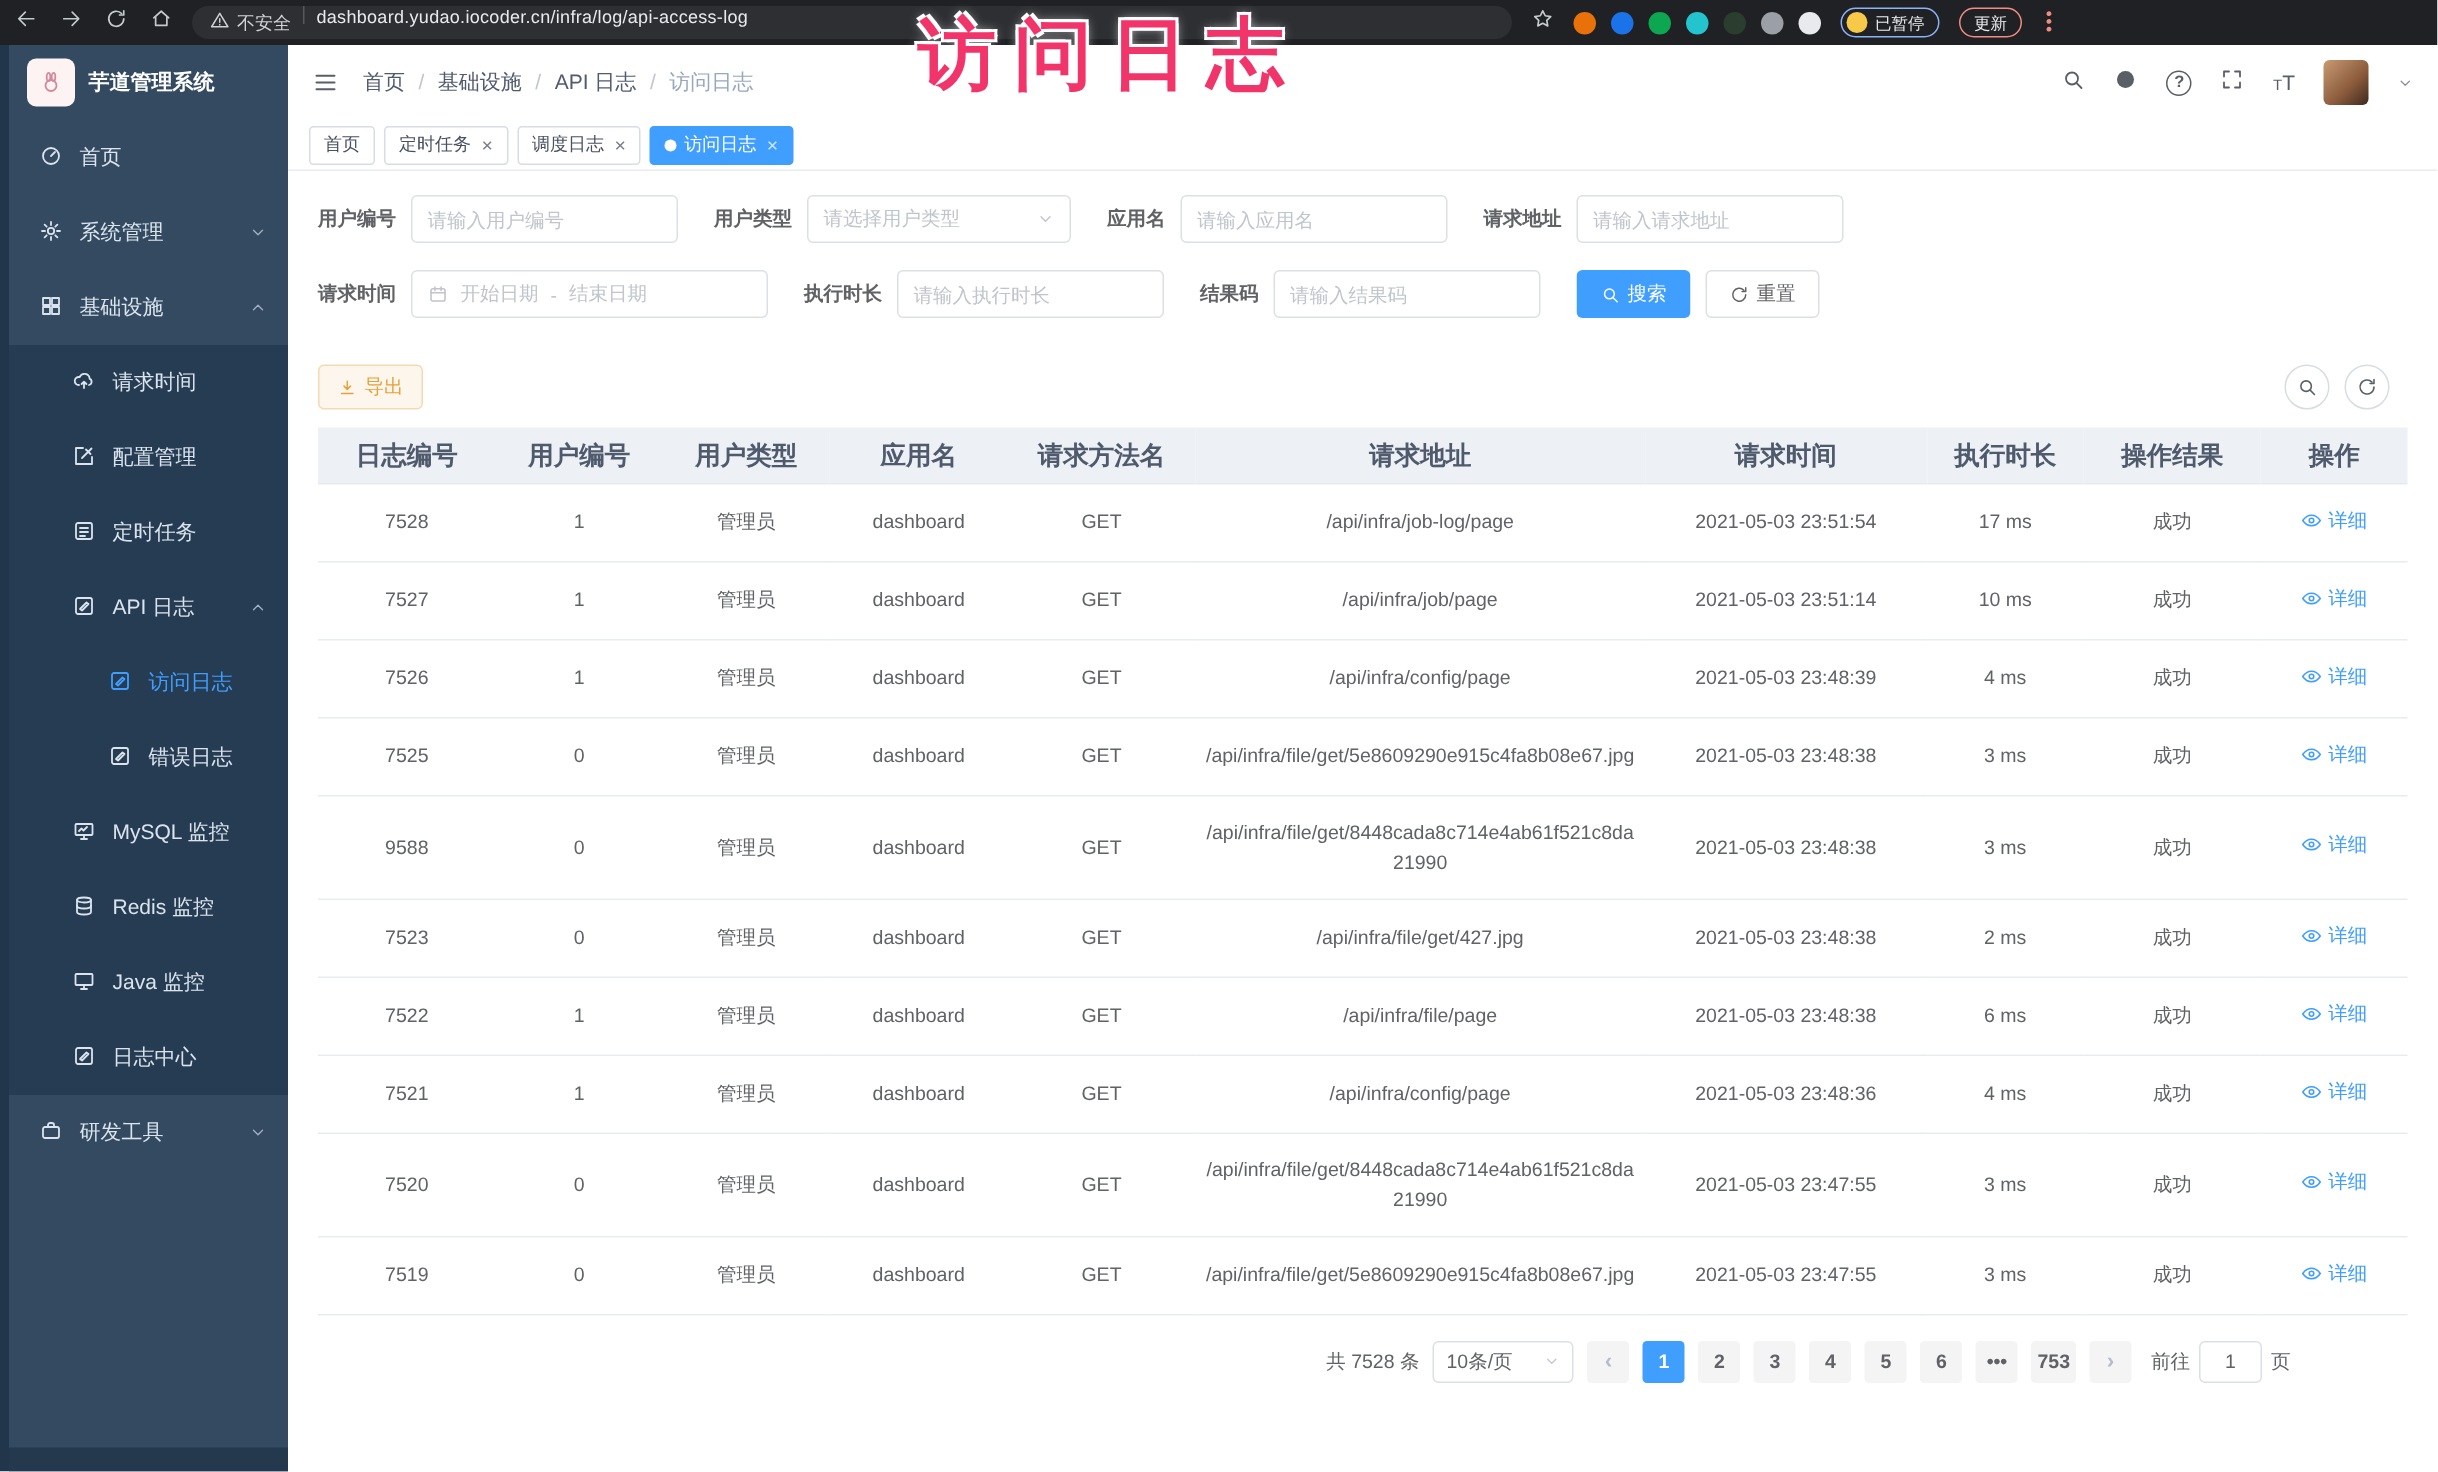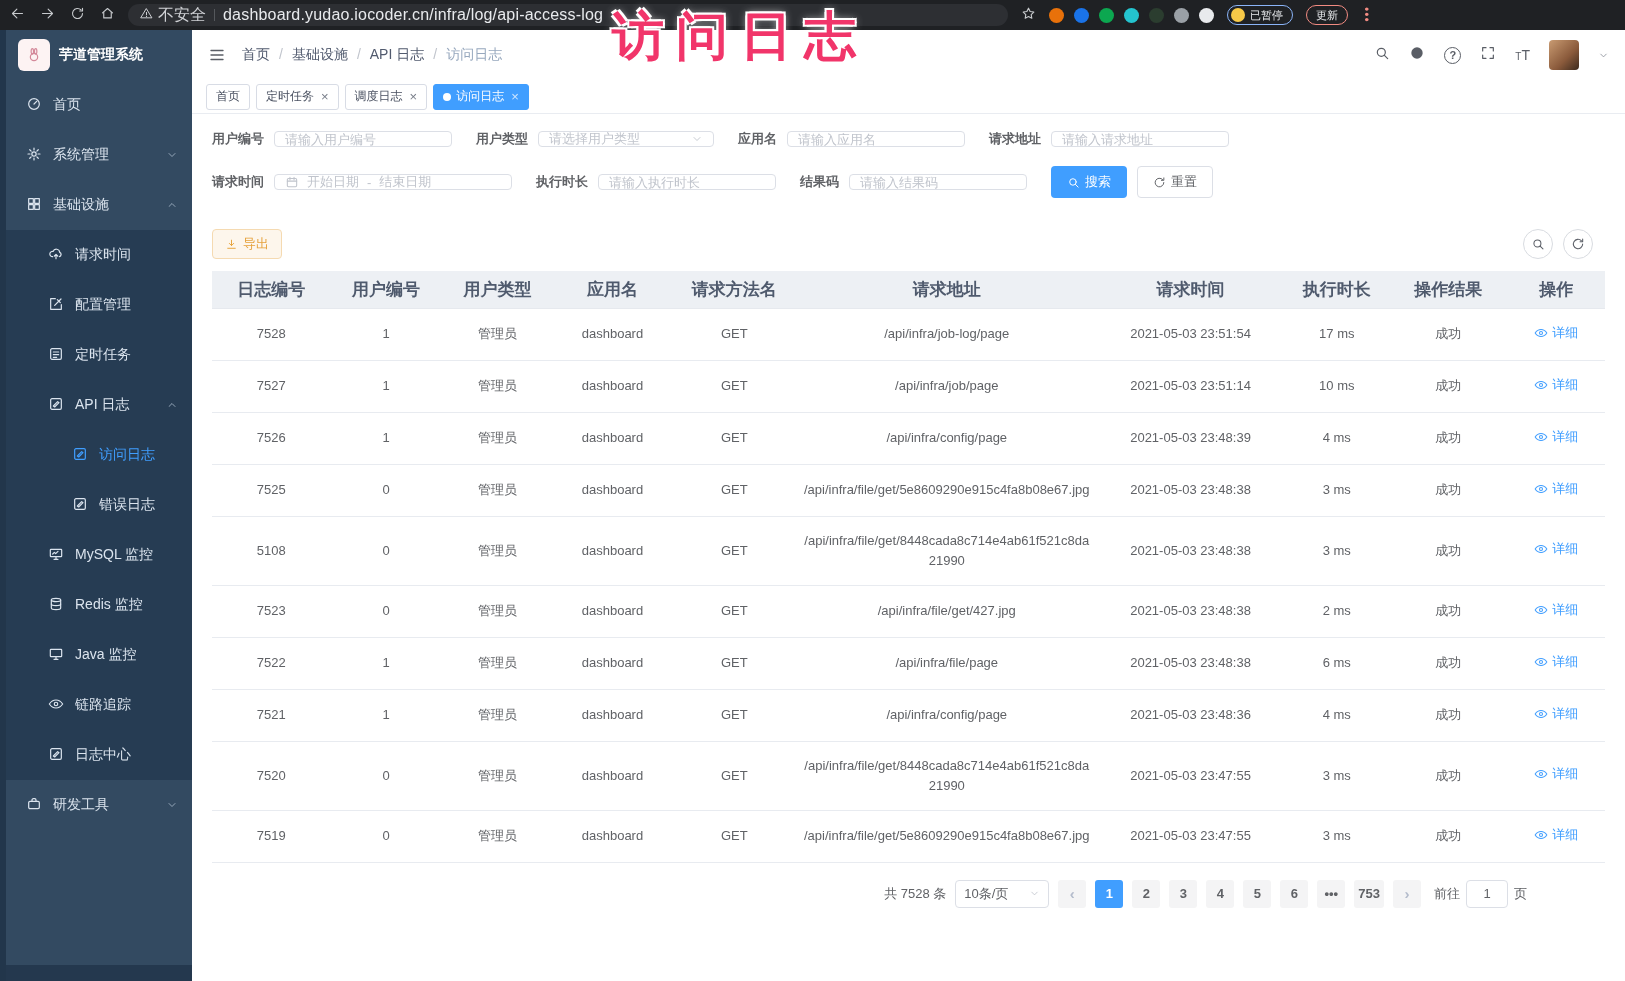--- a/index.html
+++ b/index.html
@@ -4,21 +4,21 @@
 <style>
   * { box-sizing:border-box; margin:0; padding:0; }
   html,body { width:1625px; height:981px; overflow:hidden; }
   body { font-family:"Liberation Sans","DejaVu Sans",sans-serif; background:#fff; position:relative; }
   .ic { width:16px; height:16px; stroke:currentColor; fill:none; stroke-width:1.8; stroke-linecap:round; stroke-linejoin:round; }
 
   
   .browser-bar { height:30px; background:#1f2124; display:flex; align-items:center; padding:0 10px; gap:13px; }
   .bnav { color:#c7cacd; display:flex; align-items:center; gap:15px; }
   .bnav .ic { width:15px; height:15px; }
-  .omnibox { flex:1; max-width:880px; height:22px; background:#2d2f33; border-radius:11px; display:flex; align-items:center; padding:0 12px; gap:8px; color:#bdc1c6; font-size:16px; }
+  .omnibox { flex:1; max-width:880px; height:22px; background:#2d2f33; border-radius:11px; display:flex; padding:0 12px; gap:8px; color:#bdc1c6; font-size:12px; }
   .omnibox .sec { display:flex; align-items:center; gap:5px; color:#d0d2d6; }
   .omnibox .div { width:1px; height:12px; background:#55585c; }
   .omnibox .url { color:#e8eaed; letter-spacing:.2px; }
   .ext-cluster { display:flex; align-items:center; gap:10px; }
   .ext-dot { width:15px; height:15px; border-radius:50%; display:inline-block; }
   .pill { height:20px; border-radius:11px; display:flex; align-items:center; gap:5px; color:#e8eaed; font-size:11px; padding:0 9px; }
   .pill.paused { border:1.5px solid #8ab4f8; padding-left:3px; }
   .pill.paused .face { width:14px; height:14px; border-radius:50%; background:#f7c948; display:inline-block; }
   .pill.update { border:1.5px solid #f28b82; }
   .kebab { color:#f28b82; font-size:12px; letter-spacing:1px; writing-mode:vertical-rl; line-height:10px; }
@@ -64,21 +64,21 @@
   .tab .dot { width:8px; height:8px; border-radius:50%; background:#fff; display:none; }
   .tab.active { background:#409eff; border-color:#409eff; color:#fff; }
   .tab.active .dot { display:inline-block; }
   .tab .x { font-size:13px; color:inherit; opacity:.75; margin-left:2px; }
 
   
   .content { flex:1; padding:16px 20px 0; min-width:0; }
   .frow { display:flex; align-items:center; margin-bottom:18px; }
   .fitem { display:flex; align-items:center; margin-right:24px; }
   .flabel { font-weight:700; font-size:13px; color:#606266; margin-right:10px; white-space:nowrap; }
-  .el-box { height:16px; border:1px solid #dcdfe6; border-radius:4px; background:#fff; display:flex; align-items:center; padding:0 10px; font-size:13px; color:#606266; }
+  .el-box { height:32px; border:1px solid #dcdfe6; border-radius:4px; background:#fff; display:flex; align-items:center; padding:0 10px; font-size:13px; color:#606266; }
   input.el-box { width:178px; }
   input.el-box::placeholder { color:#c0c4cc; }
   .el-select { width:176px; justify-content:space-between; color:#c0c4cc; cursor:pointer;font-family:Liberation Mono, monospace; }
   .el-select .ic { width:12px; height:12px; color:#c0c4cc; }
   .el-date { width:238px; gap:8px; color:#c0c4cc; }
   .el-date .ic { width:14px; height:14px; color:#c0c4cc; }
   .btn { height:32px; border-radius:4px; display:inline-flex; align-items:center; gap:5px; font-size:13px; padding:0 15px; cursor:pointer; border:1px solid transparent; }
   .btn .ic { width:13px; height:13px; }
   .btn.primary { background:#409eff; color:#fff; }
   .btn.plain { background:#fff; border-color:#dcdfe6; color:#606266; margin-left:10px; }
@@ -381,27 +381,20 @@
         </div>
 
         <div class="side-item sub">
           <span class="sicon"><svg class="ic">
               <use href="#i-screen"></use>
             </svg></span>
           <span class="lbl">Java 监控</span>
 
         </div>
 
-        <div class="side-item sub">
-          <span class="sicon"><svg class="ic">
-              <use href="#i-eye"></use>
-            </svg></span>
-          <span class="lbl">链路追踪</span>
-
-        </div>
 
         <div class="side-item sub">
           <span class="sicon"><svg class="ic">
               <use href="#i-doc"></use>
             </svg></span>
           <span class="lbl">日志中心</span>
 
         </div>
 
         <div class="side-item">
@@ -666,21 +659,21 @@
                 <span class="detail-link">
                   <svg class="ic">
                     <use href="#i-eye"></use>
                   </svg>
                   <span>详细</span>
                 </span>
               </td>
             </tr>
 
             <tr>
-              <td>5108</td>
+              <td>9588</td>
               <td>0</td>
               <td>管理员</td>
               <td>dashboard</td>
               <td>GET</td>
               <td>/api/infra/file/get/8448cada8c714e4ab61f521c8da21990</td>
               <td>2021-05-03 23:48:38</td>
               <td>3 ms</td>
               <td>成功</td>
               <td>
                 <span class="detail-link">

